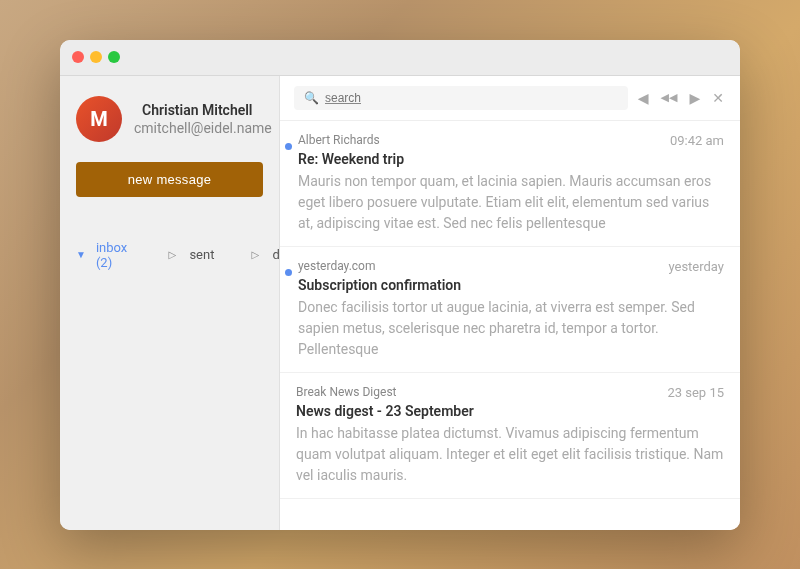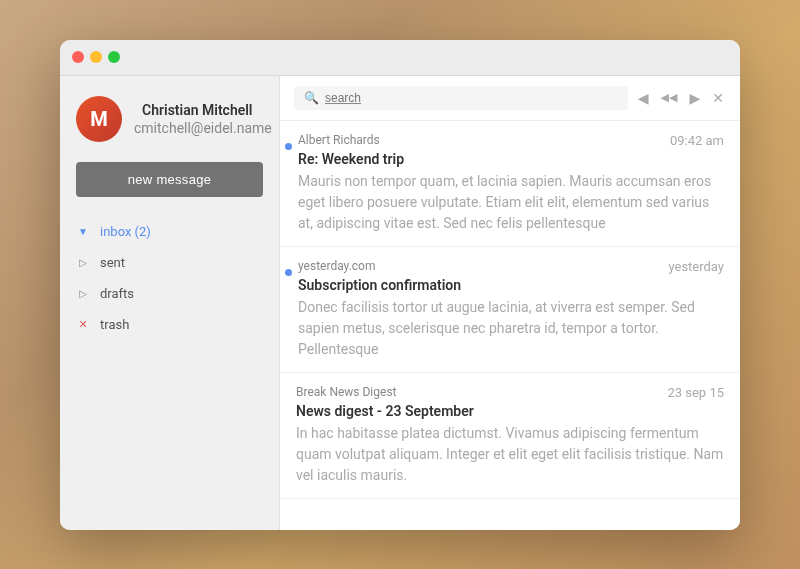--- a/index.html
+++ b/index.html
@@ -104,35 +104,35 @@
       line-height: 1.3;
       margin-left: 8px;
     }
 
     .user-email {
       font-size: 14px;
       color: #888;
     }
 
     .new-message-btn {
-      margin: 0 16px 20px 16px;
-      background: #737373;
+      margin: 0 16px 36px 16px;
+      background: #a16207;
       color: white;
       border: none;
       border-radius: 4px;
       padding: 10px;
       font-size: 13px;
       cursor: pointer;
       text-align: center;
       letter-spacing: 0.3px;
     }
 
     .nav-items {
       display: flex;
-      flex-direction: column;
+      flex-direction: row;
       gap: 2px;
     }
 
     .nav-item {
       display: flex;
       align-items: center;
       padding: 7px 16px;
       gap: 10px;
       cursor: pointer;
       color: #555;

